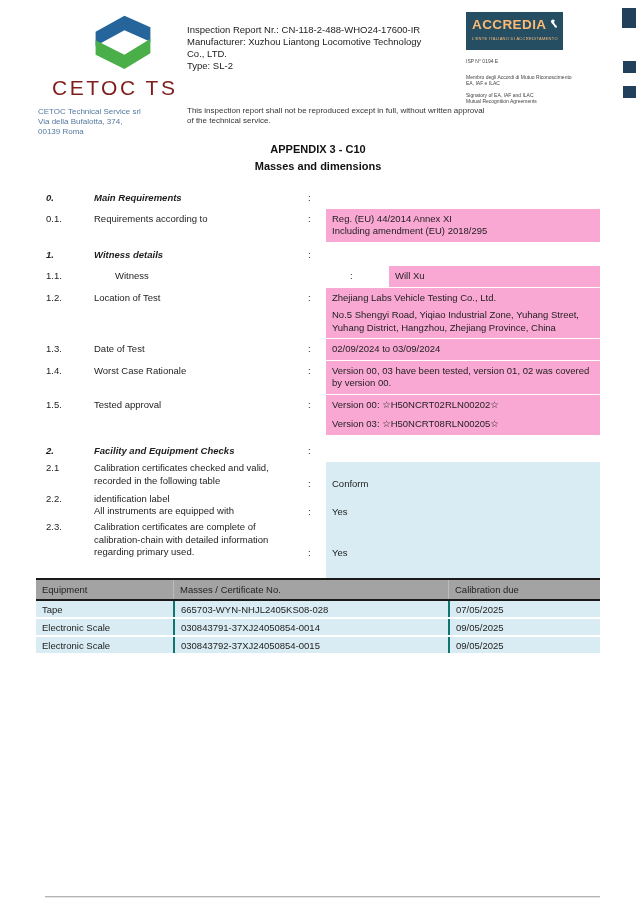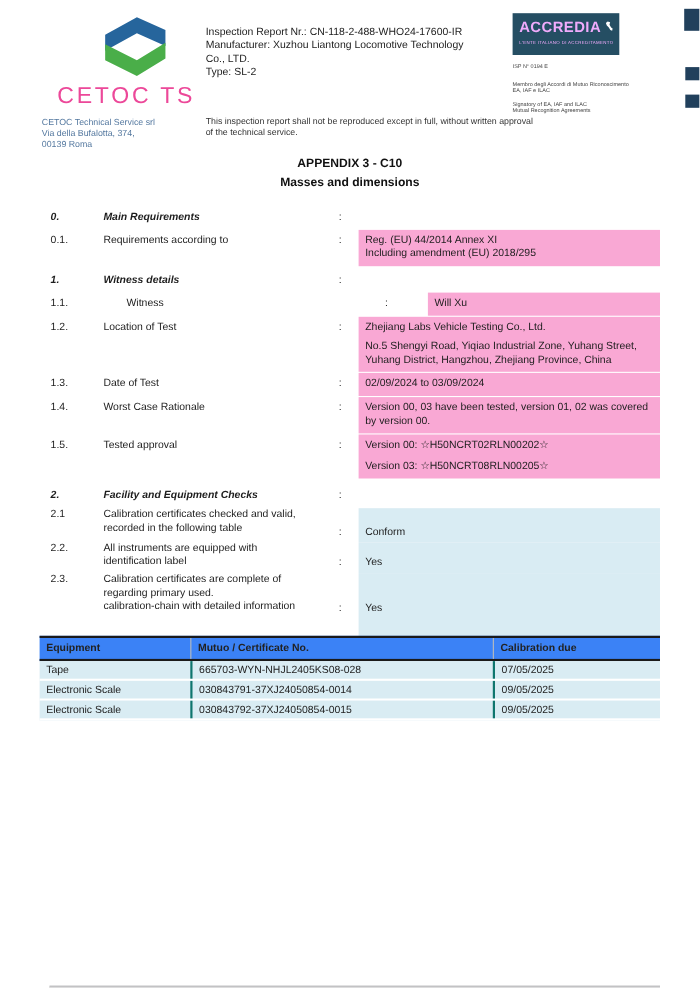--- a/index.html
+++ b/index.html
@@ -2,28 +2,28 @@
 <html><head>
 <meta charset="utf-8">
 <style>
   * { margin:0; padding:0; box-sizing:border-box; }
   body { background:#ffffff; font-family:"Liberation Sans","DejaVu Sans",sans-serif; }
   .page { position:relative; width:636px; height:903px; background:#fff; overflow:hidden; color:#222; }
 
   
   .logo-block { position:absolute; left:38px; top:10px; width:150px; }
   .logo-mark { display:block; margin-left:48px; width:74px; height:62px; }
-  .logo-name { font-size:21px; letter-spacing:2.5px; color:#ec4899; padding-left:14px; margin-top:4px; white-space:nowrap; }
+  .logo-name { font-size:21px; letter-spacing:2.5px; color:#7f1d1d; padding-left:14px; margin-top:4px; white-space:nowrap; }
   .logo-addr { margin-top:7px; font-size:8px; line-height:10px; color:#54789f; }
 
   .report-block { position:absolute; left:187px; top:24px; width:290px; font-size:9.5px; line-height:12px; color:#1c1c1c; }
   .notice { position:absolute; left:187px; top:106px; width:300px; font-size:8px; line-height:10px; color:#333; }
 
   .accredia-block { position:absolute; left:466px; top:12px; width:152px; }
-  .accredia-box { width:97px; height:38px; background:#254e63; color:#f0abfc; padding:4px 5px 3px 6px; }
+  .accredia-box { width:97px; height:38px; background:#254e63; color:#fdba74; padding:4px 5px 3px 6px; }
   .accredia-row { display:flex; align-items:center; }
   .accredia-word { font-weight:bold; font-size:13.5px; letter-spacing:0.4px; }
   .italy { width:12px; height:17px; margin-left:4px; }
   .accredia-sub { font-size:4px; letter-spacing:0.3px; margin-top:3px; white-space:nowrap; }
   .cert-number { margin-top:8px; font-size:5px; color:#444; }
   .membership { margin-top:10px; font-size:5px; line-height:6px; color:#444; }
   .signatory { margin-top:6px; font-size:5px; line-height:6px; color:#444; }
 
   .edge-mark { position:absolute; right:0; background:#21405c; }
   .edge-mark.m1 { top:8px; width:14px; height:20px; }
@@ -62,21 +62,21 @@
   #r9  .val { padding-top:16px; padding-bottom:2px; }
   #r10 .val { padding-top:13px; padding-bottom:3px; }
   #r11 .val { padding-top:26px; padding-bottom:22px; }
   #r9  .colon { margin-top:16px; }
   #r10 .colon { margin-top:13px; }
   #r11 .colon { margin-top:26px; }
 
   
   .eq-table { position:absolute; left:36px; top:578px; width:564px; font-size:9.5px; }
   .trow { display:flex; }
-  .thead { background:#3b82f6; font-weight:bold; border-top:2px solid #1a1a1a; border-bottom:2px solid #1a1a1a; }
+  .thead { background:#a3a3a3; font-weight:normal; border-top:2px solid #1a1a1a; border-bottom:2px solid #1a1a1a; }
   .thead .tc { padding:4px 4px 4px 6px; }
   .tbody-row { background:#d9ecf3; border-bottom:2px solid #ffffff; }
   .tbody-row .tc { padding:2.5px 4px 2.5px 6px; }
   .tc1 { width:137px; flex:none; }
   .tc2 { width:275px; flex:none; }
   .tc3 { flex:1; }
   .thead .tc2, .thead .tc3 { border-left:1px solid #bcbcbc; }
   .tbody-row .tc2, .tbody-row .tc3 { border-left:2px solid #0f766e; }
 
   
@@ -226,48 +226,48 @@
       </span>
       <span class="colon">:</span>
       <div class="val">
         <div>Conform</div>
       </div>
     </div>
 
     <div class="srow g2" id="r10">
       <span class="num">2.2.</span>
       <span class="lab">
+        <div>identification label</div>
         <div>All instruments are equipped with</div>
-        <div>identification label</div>
       </span>
       <span class="colon">:</span>
       <div class="val">
         <div>Yes</div>
       </div>
     </div>
 
     <div class="srow g2" id="r11">
       <span class="num">2.3.</span>
       <span class="lab">
         <div>Calibration certificates are complete of</div>
+        <div>calibration-chain with detailed information</div>
         <div>regarding primary used.</div>
-        <div>calibration-chain with detailed information</div>
       </span>
       <span class="colon">:</span>
       <div class="val">
         <div>Yes</div>
       </div>
     </div>
 
   </div>
 
   <div class="eq-table">
     <div class="trow thead">
       <div class="tc tc1">Equipment</div>
-      <div class="tc tc2">Mutuo / Certificate No.</div>
+      <div class="tc tc2">Masses / Certificate No.</div>
       <div class="tc tc3">Calibration due</div>
     </div>
     <div class="trow tbody-row">
       <div class="tc tc1">Tape</div>
       <div class="tc tc2">665703-WYN-NHJL2405KS08-028</div>
       <div class="tc tc3">07/05/2025</div>
     </div>
     <div class="trow tbody-row">
       <div class="tc tc1">Electronic Scale</div>
       <div class="tc tc2">030843791-37XJ24050854-0014</div>

